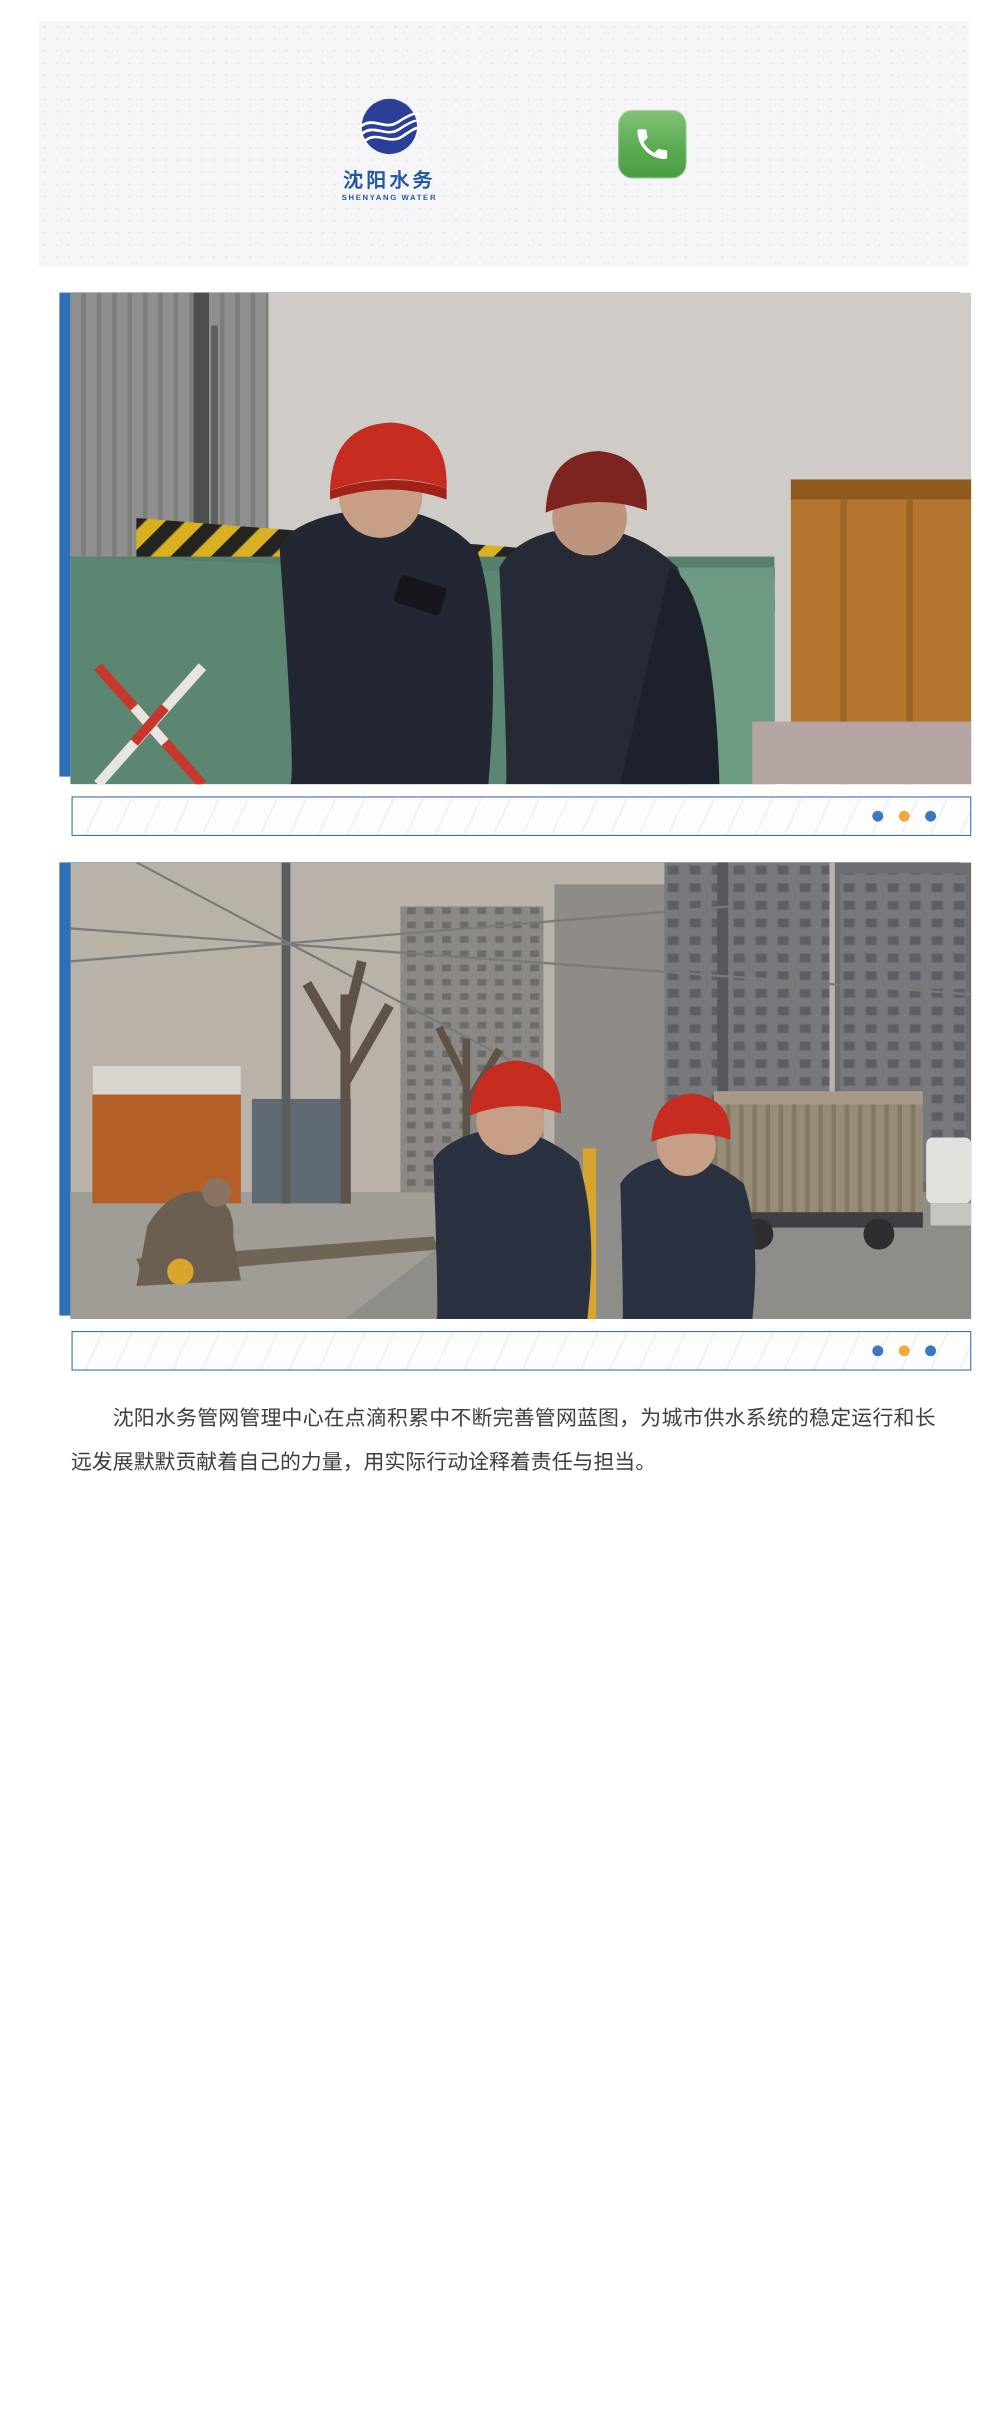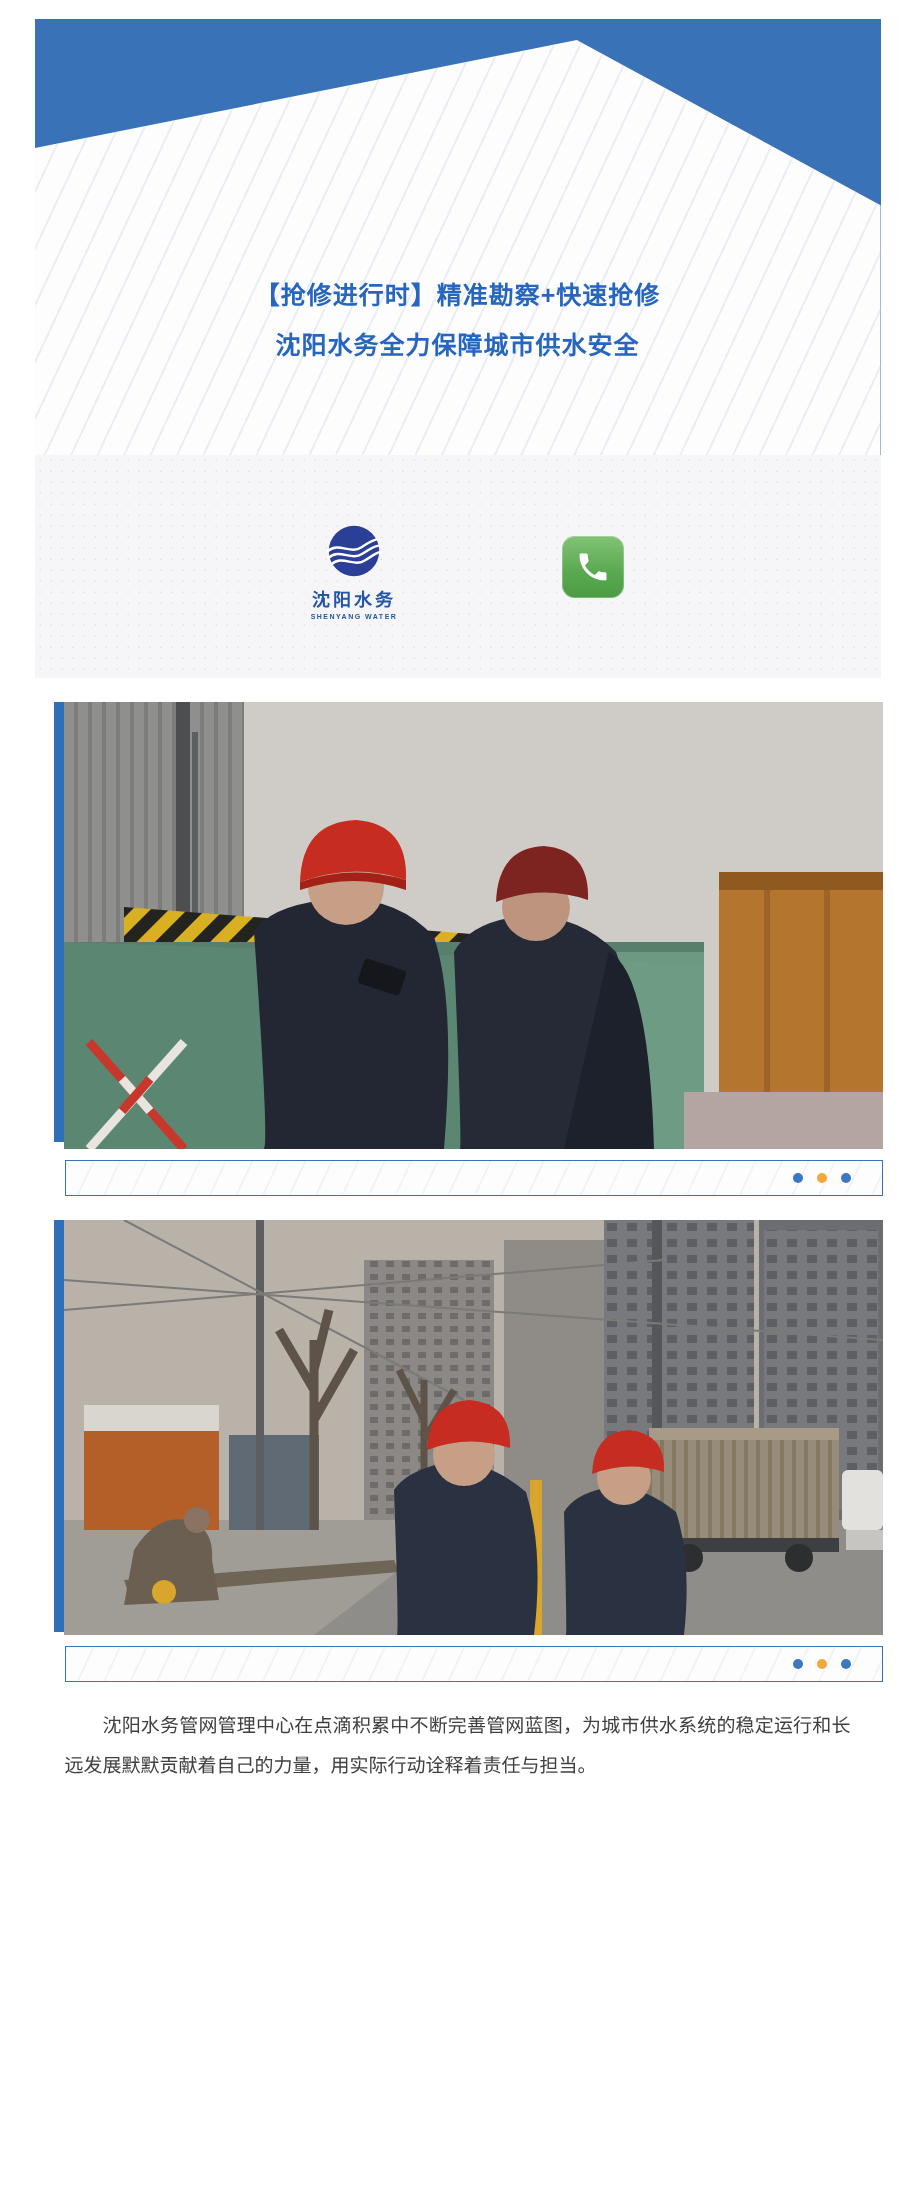--- a/index.html
+++ b/index.html
@@ -50,27 +50,20 @@
   .dots-strip{margin-top:3px;width:785px;height:34px;border:1px solid #3a72b8;background:#fdfdfe;
     background-image:repeating-linear-gradient(115deg, rgba(205,214,228,.25) 0 2px, rgba(255,255,255,0) 2px 24px);
     display:flex;align-items:center;justify-content:flex-end;gap:14px;padding-right:31px;}
   .dot{width:10px;height:10px;border-radius:50%;display:inline-block;}
 </style>
 </head>
 <body>
 
 <div class="page">
 
-  <div class="hero">
-    <div class="hero-sheet"></div>
-    <div class="hero-titles">
-      <h1>【抢修进行时】精准勘察+快速抢修</h1>
-      <h1>沈阳水务全力保障城市供水安全</h1>
-    </div>
-  </div>
 
   <div class="logo-band">
     <div class="logo-block">
       <svg class="logo-circle" viewBox="0 0 60 60">
         <circle cx="30" cy="30" r="27" fill="#2b3f96"></circle>
         <g stroke="#ffffff" stroke-width="3" fill="none" stroke-linecap="round">
           <path d="M2 30 C 14 20, 26 34, 38 26 S 56 16, 59 18" stroke-width="2.6"></path>
           <path d="M3 37 C 15 27, 27 41, 39 33 S 57 23, 59 25" stroke-width="2.6"></path>
           <path d="M6 44 C 18 34, 30 48, 42 40 S 58 30, 59 32" stroke-width="2.6"></path>
         </g>

